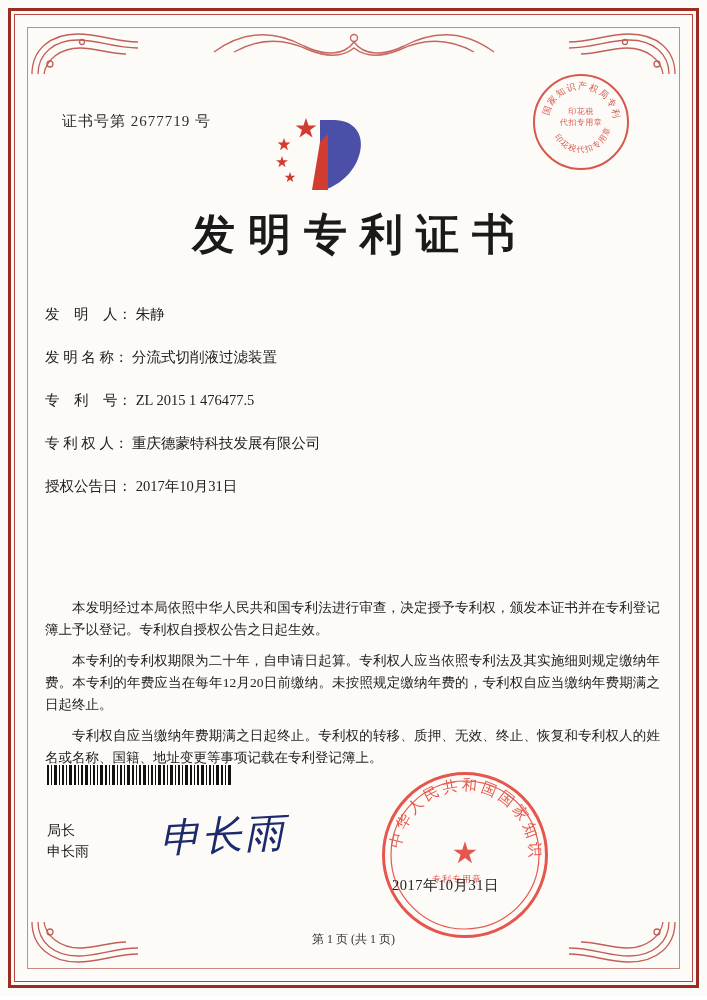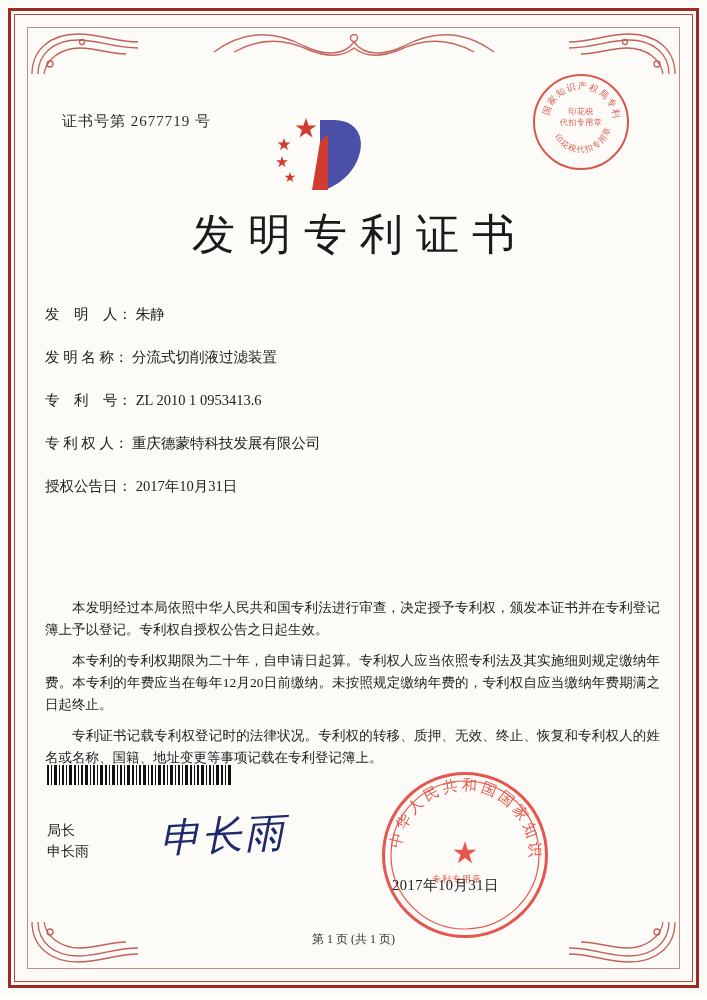--- a/index.html
+++ b/index.html
@@ -108,21 +108,21 @@
 
   .title {
     position: absolute;
     left: 0; right: 0;
     top: 206px;
     text-align: center;
     font-size: 43px;
     letter-spacing: 13px;
     color: #1a1a1a;
     font-family: "DejaVu Serif", "Liberation Serif", serif;
-    font-weight: normal;
+    font-weight: bold;
     text-indent: 13px;
   }
 
   .fields {
     position: absolute;
     left: 45px;
     top: 305px;
     width: 610px;
   }
   .field-row {
@@ -323,36 +323,36 @@
     <div class="field-row">
       <span class="field-label">发　明　人：</span>
       <span class="field-value">朱静</span>
     </div>
     <div class="field-row">
       <span class="field-label">发 明 名 称：</span>
       <span class="field-value">分流式切削液过滤装置</span>
     </div>
     <div class="field-row">
       <span class="field-label">专　利　号：</span>
-      <span class="field-value">ZL 2010 1 0953413.6</span>
+      <span class="field-value">ZL 2015 1 476477.5</span>
     </div>
     <div class="field-row">
       <span class="field-label">专 利 权 人：</span>
       <span class="field-value">重庆德蒙特科技发展有限公司</span>
     </div>
     <div class="field-row">
       <span class="field-label">授权公告日：</span>
       <span class="field-value">2017年10月31日</span>
     </div>
   </div>
 
   <div class="body-text">
     <p>本发明经过本局依照中华人民共和国专利法进行审查，决定授予专利权，颁发本证书并在专利登记簿上予以登记。专利权自授权公告之日起生效。</p>
     <p>本专利的专利权期限为二十年，自申请日起算。专利权人应当依照专利法及其实施细则规定缴纳年费。本专利的年费应当在每年12月20日前缴纳。未按照规定缴纳年费的，专利权自应当缴纳年费期满之日起终止。</p>
-    <p>专利证书记载专利权登记时的法律状况。专利权的转移、质押、无效、终止、恢复和专利权人的姓名或名称、国籍、地址变更等事项记载在专利登记簿上。</p>
+    <p>专利权自应当缴纳年费期满之日起终止。专利权的转移、质押、无效、终止、恢复和专利权人的姓名或名称、国籍、地址变更等事项记载在专利登记簿上。</p>
   </div>
 
   <svg class="barcode" viewBox="0 0 186 20" preserveAspectRatio="none">
     <g fill="#111">
       <rect x="0" y="0" width="2" height="20"></rect>
         <rect x="4" y="0" width="1" height="20"></rect>
       <rect x="7" y="0" width="3" height="20"></rect>
         <rect x="12" y="0" width="1" height="20"></rect>
       <rect x="15" y="0" width="2" height="20"></rect>
         <rect x="19" y="0" width="1" height="20"></rect>

